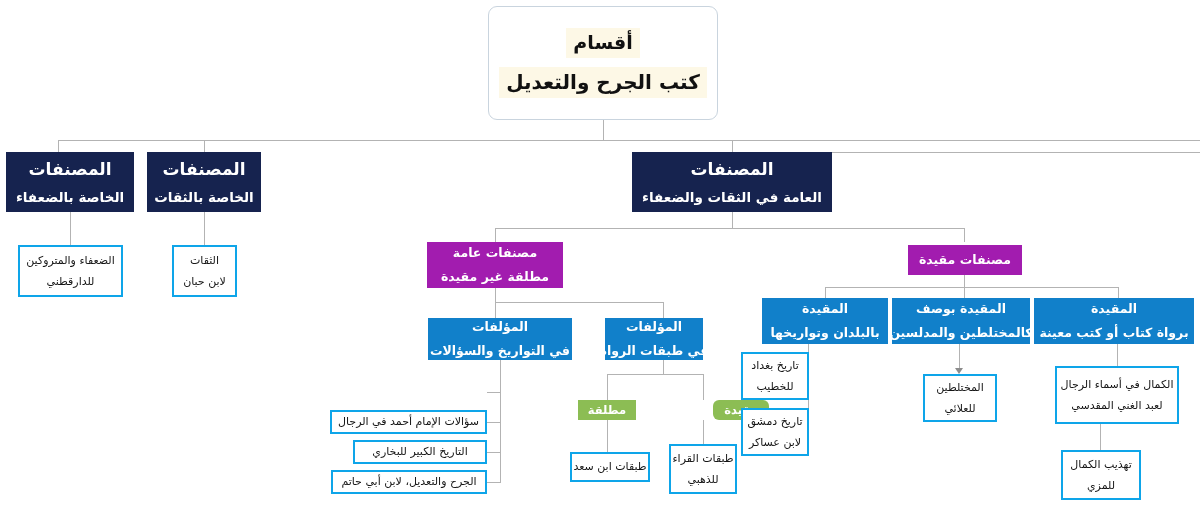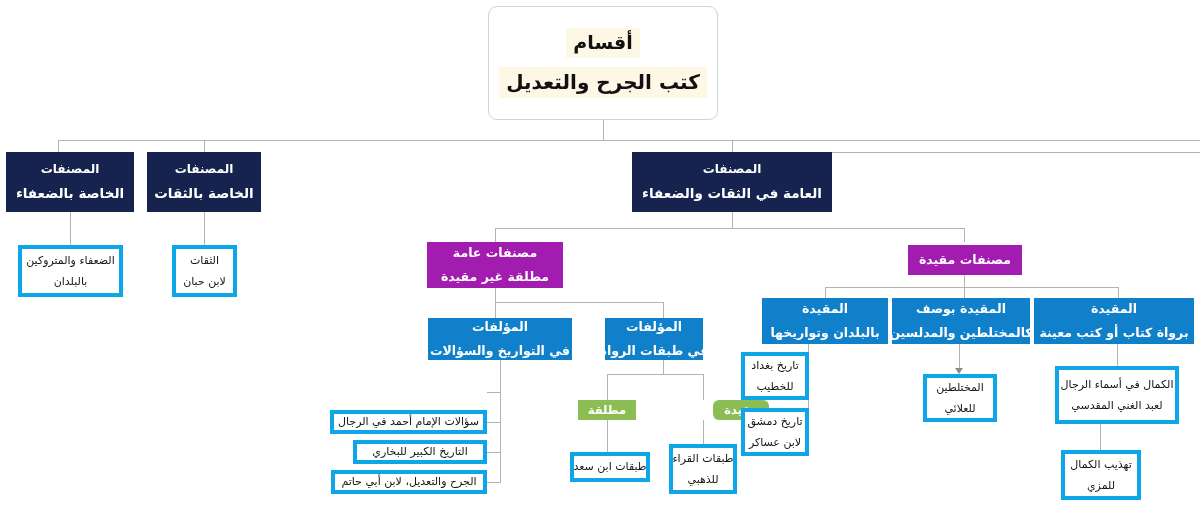--- a/index.html
+++ b/index.html
@@ -29,40 +29,40 @@
 
   
   .n-root{background:#ffffff;border:1px solid #c9d4de;border-radius:9px;
     box-shadow:0 0 0 0 rgba(0,0,0,0);}
   .n-root .l1,.n-root .l2{color:#111111;font-weight:700;background:#fdf8e6;padding:1px 7px;}
   .n-root .l1{font-size:19px;margin-bottom:9px;}
   .n-root .l2{font-size:20px;}
 
   
   .n-navy{background:#16234f;color:#ffffff;font-weight:700;}
-  .n-navy .l1{font-size:12px;}
+  .n-navy .l1{font-size:17px;}
   .n-navy .l2{font-size:13.5px;margin-top:6px;}
 
   
   .n-teal{background:#a21caf;color:#ffffff;font-weight:700;}
   .n-teal .l1{font-size:12.5px;}
   .n-teal .l2{font-size:12.5px;margin-top:5px;}
   .n-teal.one .l1{font-size:12.5px;}
 
   
   .n-blue{background:#1180ca;color:#ffffff;font-weight:700;}
   .n-blue .l1{font-size:12.5px;}
   .n-blue .l2{font-size:12.5px;margin-top:5px;}
 
   
   .n-green{background:#8cbd54;color:#ffffff;font-weight:700;justify-content:center;}
   .n-green .l1{font-size:11.5px;}
 
   
-  .n-leaf{background:#ffffff;border:4px solid #0ea5e9;color:#151515;}
+  .n-leaf{background:#ffffff;border:2px solid #0ea5e9;color:#151515;}
   .n-leaf .l1{font-size:11px;}
   .n-leaf .l2{font-size:11px;margin-top:5px;}
 </style>
 </head>
 <body>
 
 <div id="canvas">
 
   <div class="ln lnv" style="left:603px;top:120px;width:1px;height:20px;"></div>
 
@@ -131,21 +131,21 @@
     <span class="l2">الخاصة بالثقات</span>
   </div>
 
   <div class="node n-navy" style="left:632px;top:152px;width:200px;height:60px;">
     <span class="l1">المصنفات</span>
     <span class="l2">العامة في الثقات والضعفاء</span>
   </div>
 
   <div class="node n-leaf" style="left:18px;top:245px;width:105px;height:52px;">
     <span class="l1">الضعفاء والمتروكين</span>
-    <span class="l2">بالبلدان</span>
+    <span class="l2">للدارقطني</span>
   </div>
 
   <div class="node n-leaf" style="left:172px;top:245px;width:65px;height:52px;">
     <span class="l1">الثقات</span>
     <span class="l2">لابن حبان</span>
   </div>
 
   <div class="node n-teal" style="left:427px;top:242px;width:136px;height:46px;">
     <span class="l1">مصنفات عامة</span>
     <span class="l2">مطلقة غير مقيدة</span>

